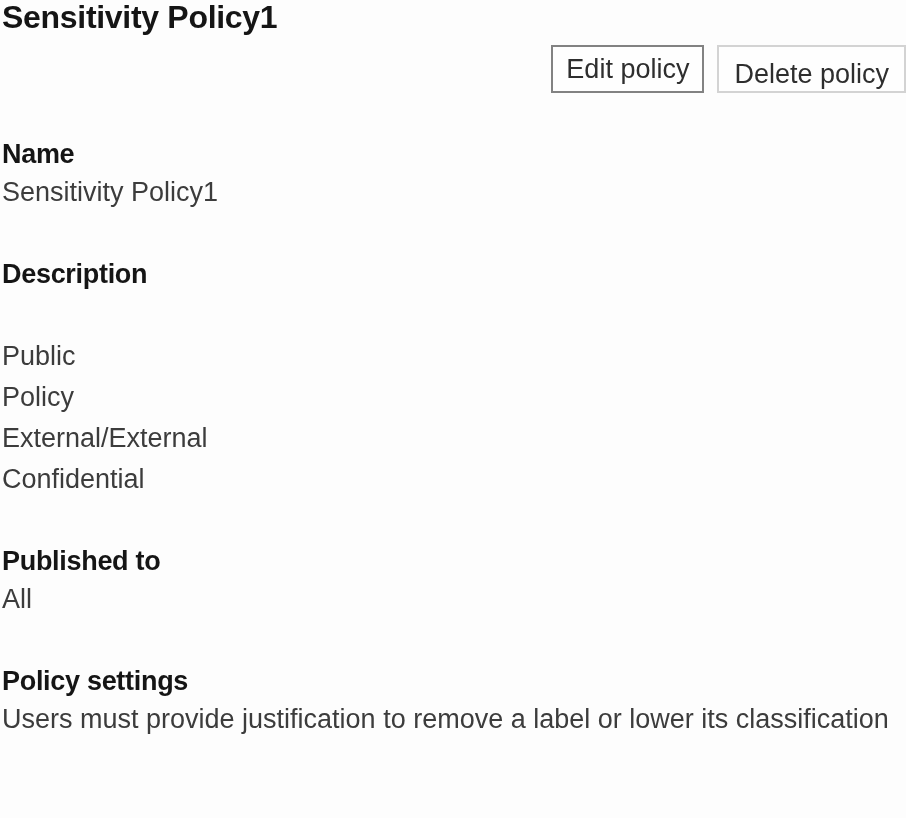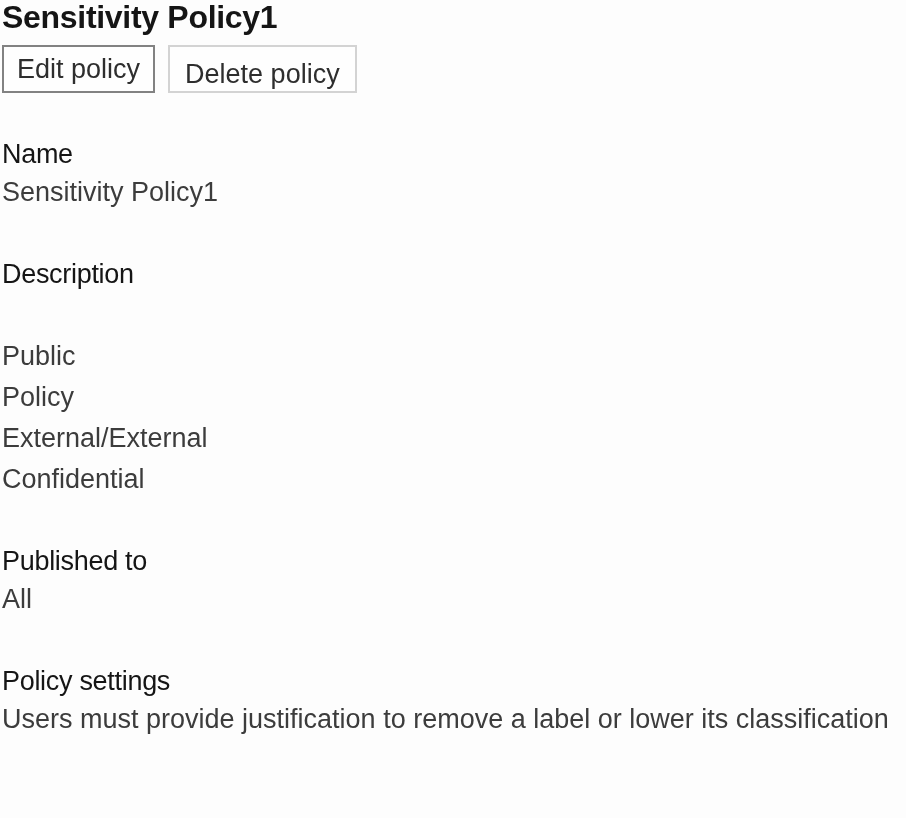--- a/index.html
+++ b/index.html
@@ -22,20 +22,21 @@
     font-size: 32px;
     line-height: 34px;
     font-weight: 700;
     letter-spacing: -0.3px;
     color: #151515;
   }
   .toolbar {
     display: flex;
     gap: 13px;
     margin-top: 11px;
+    justify-content: flex-end;
   }
   .btn {
     font-family: inherit;
     font-size: 27px;
     color: #2e2e2e;
     background: #fefefe;
     height: 48px;
     padding: 0 13px;
     box-sizing: border-box;
     cursor: pointer;
@@ -47,21 +48,21 @@
     border: 2px solid #d3d3d3;
     padding: 12px 15px;
   }
   .section {
     margin-top: 44px;
   }
   .section h2 {
     margin: 0;
     font-size: 27px;
     line-height: 35px;
-    font-weight: 400;
+    font-weight: 700;
     letter-spacing: -0.3px;
     color: #151515;
   }
   .value {
     font-size: 27px;
     line-height: 41px;
     color: #3c3c3c;
     white-space: nowrap;
   }
 </style>

